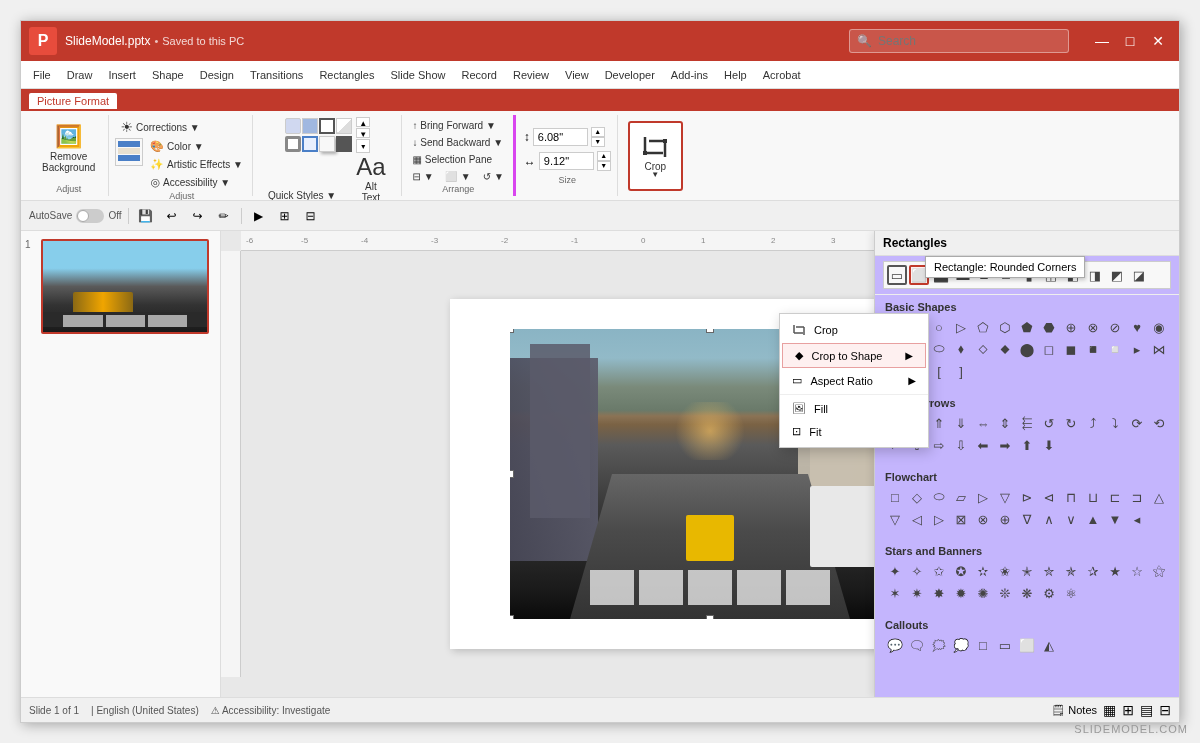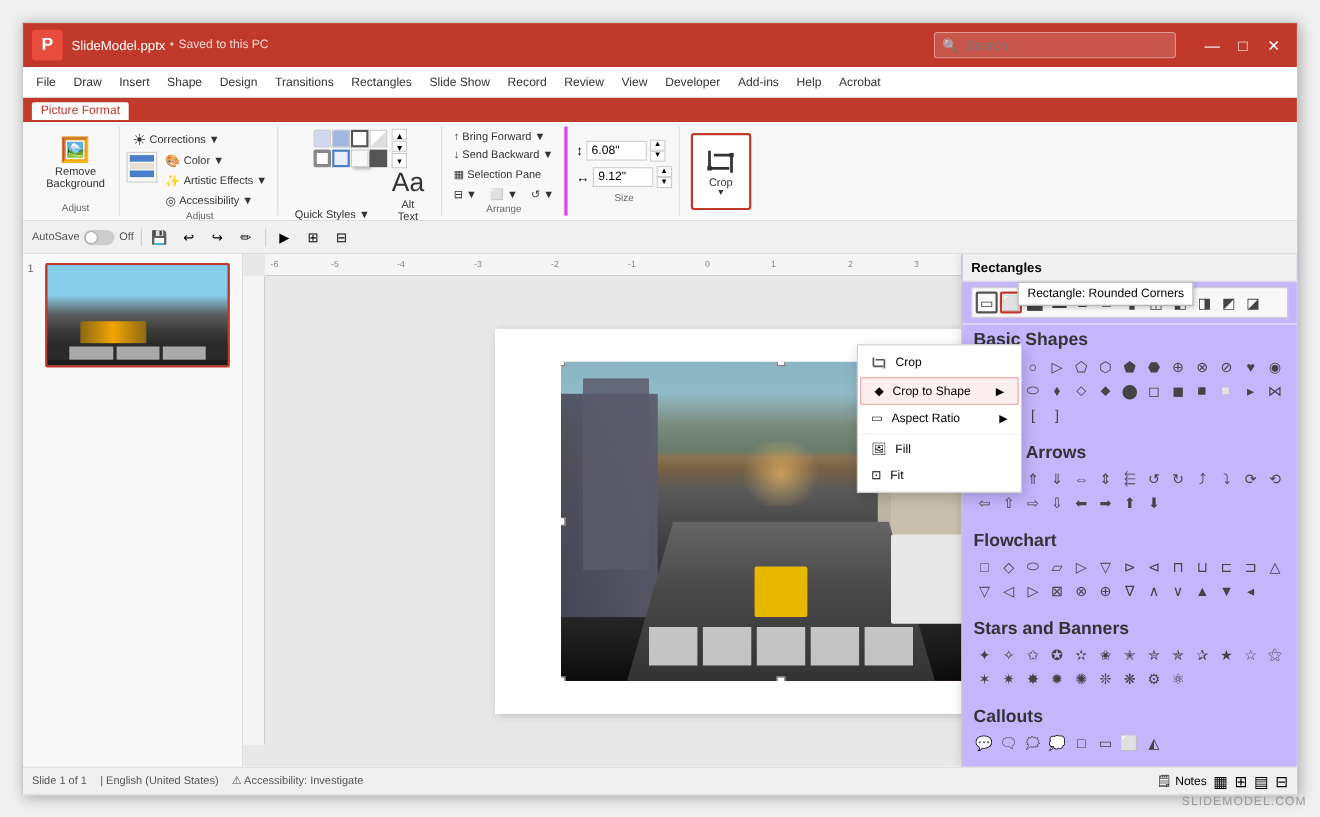--- a/index.html
+++ b/index.html
@@ -367,21 +367,21 @@
       border-left: 1px solid #ccc;
       box-shadow: -2px 0 8px rgba(0,0,0,0.1);
       z-index: 50;
       height: 100%;
       overflow-y: auto;
     }
     .shapes-category {
       padding: 6px 10px;
     }
     .shapes-category-title {
-      font-size: 16px;
+      font-size: 11px;
       color: #333;
       font-weight: 600;
       margin-bottom: 4px;
     }
     .shapes-grid {
       display: flex;
       flex-wrap: wrap;
       gap: 2px;
       margin-bottom: 4px;
     }

